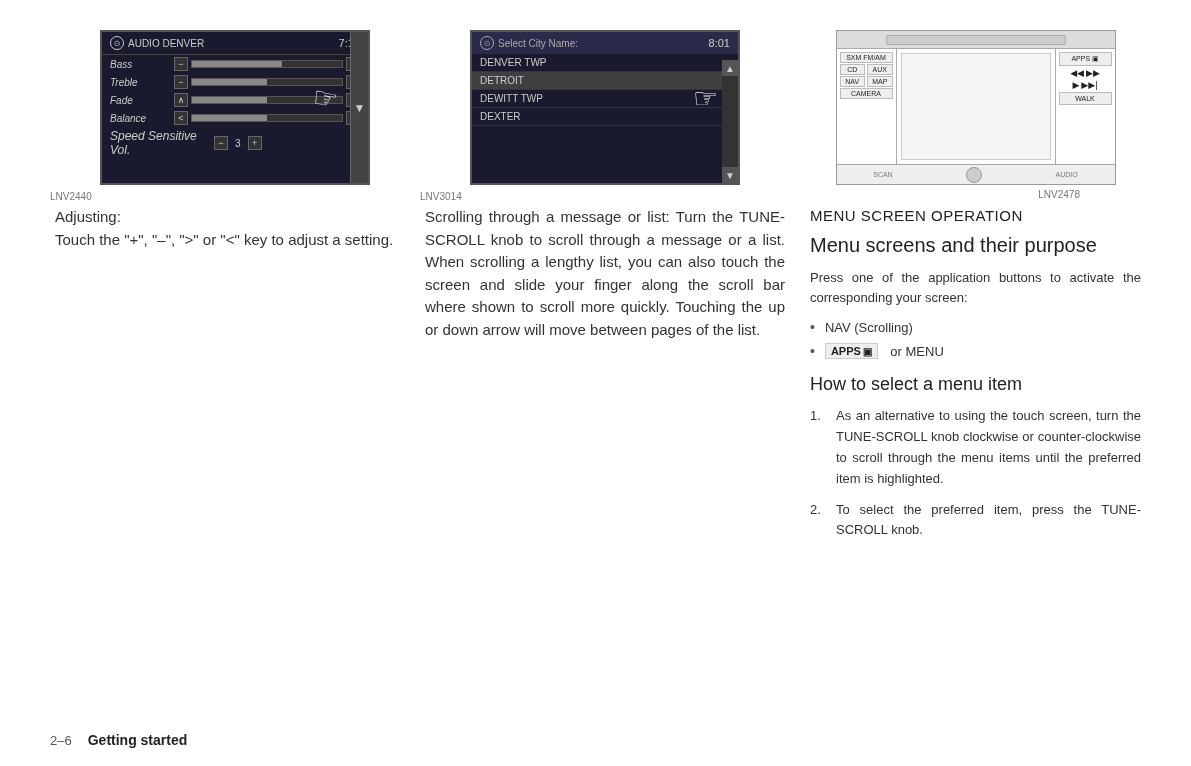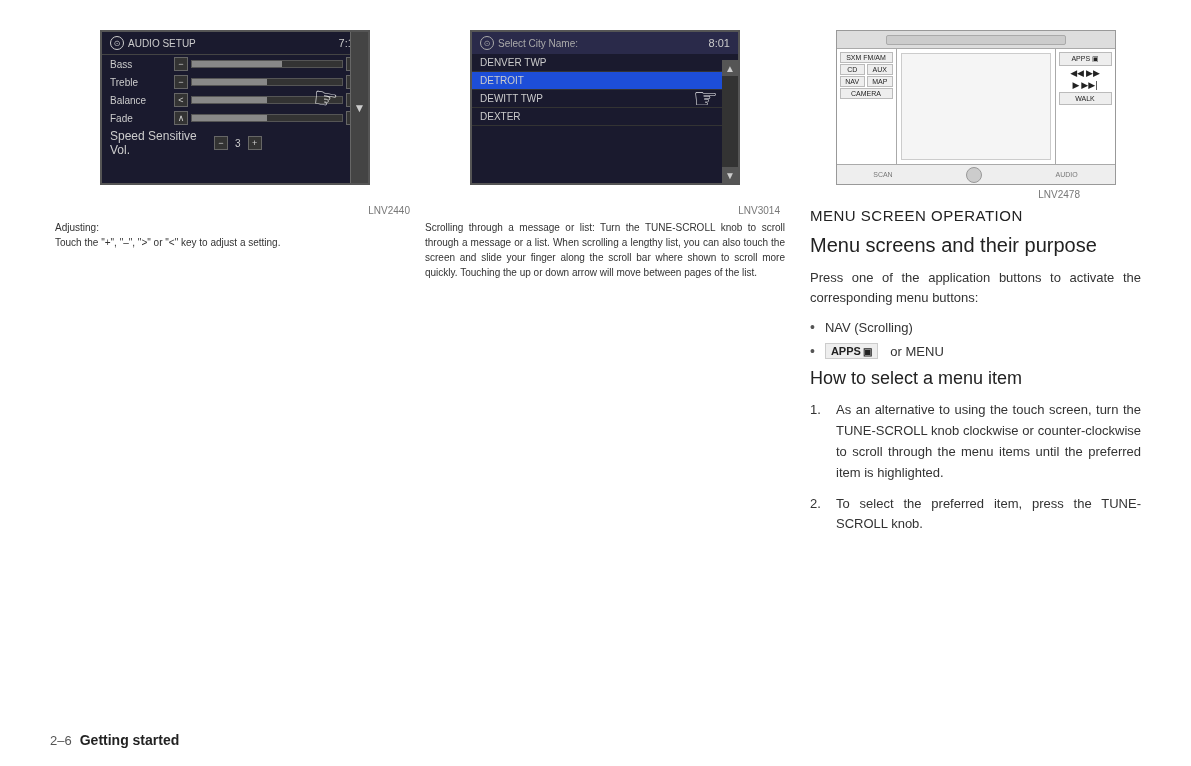--- a/index.html
+++ b/index.html
@@ -105,20 +105,21 @@
       align-items: center;
       padding: 2px 8px;
       color: #ccc;
       font-size: 10px;
       gap: 4px;
     }
 
     .audio-row-label {
       width: 60px;
       color: #ccc;
+      font-style: italic;
     }
 
     .audio-row-controls {
       display: flex;
       align-items: center;
       gap: 3px;
       flex: 1;
     }
 
     .ctrl-btn {
@@ -218,21 +219,21 @@
       padding: 3px 8px;
       color: #ccc;
       font-size: 10px;
       border-bottom: 1px solid #333;
       display: flex;
       align-items: center;
       justify-content: space-between;
     }
 
     .city-list-item.selected {
-      background: #1d4ed8;
+      background: #404040;
     }
 
     .city-scrollbar {
       position: absolute;
       right: 0;
       top: 28px;
       bottom: 0;
       width: 16px;
       background: #333;
       display: flex;
@@ -361,29 +362,29 @@
       height: 16px;
       border-radius: 50%;
       background: #ccc;
       border: 1px solid #999;
     }
 
     
     .caption-id {
       font-size: 10px;
       color: #777;
-      margin-top: 20px;
+      margin-top: 6px;
       margin-bottom: 4px;
-      text-align: right;
+      text-align: left;
       width: 100%;
       padding-right: 10px;
     }
 
     .caption-text {
-      font-size: 10px;
+      font-size: 15px;
       color: #333;
       line-height: 1.5;
       text-align: justify;
       padding: 0 5px;
       width: 100%;
     }
 
     
     .section-title {
       font-size: 15px;
@@ -435,20 +436,21 @@
 
     .apps-icon-small {
       font-size: 10px;
     }
 
     .section-subtitle2 {
       font-size: 18px;
       font-weight: 300;
       color: #222;
       margin-bottom: 10px;
+      margin-top: 6px;
       line-height: 1.3;
     }
 
     .numbered-item {
       display: flex;
       gap: 8px;
       margin-bottom: 10px;
       font-size: 13px;
       color: #333;
       line-height: 1.6;
@@ -460,21 +462,21 @@
       min-width: 18px;
     }
 
     
     .footer {
       position: absolute;
       bottom: 18px;
       left: 50px;
       display: flex;
       align-items: baseline;
-      gap: 8px;
+      gap: 16px;
     }
 
     .footer-page {
       font-size: 13px;
       color: #555;
     }
 
     .footer-title {
       font-size: 14px;
       font-weight: bold;
@@ -493,21 +495,21 @@
 <div class="page-container">
   <div class="top-section">
 
     <div class="col1">
       <div class="audio-wrapper">
 
         <div class="audio-screen">
           <div class="audio-header">
             <div class="audio-header-left">
               <div class="audio-header-icon">⊙</div>
-              <span>AUDIO SETUP</span>
+              <span>AUDIO DENVER</span>
             </div>
             <span class="audio-time">7:19</span>
           </div>
 
           <div class="audio-row">
             <span class="audio-row-label">Bass</span>
             <div class="audio-row-controls">
               <div class="ctrl-btn">−</div>
               <div class="slider-bar">
                 <div class="slider-fill" style="width:60%"></div>
@@ -521,38 +523,38 @@
             <div class="audio-row-controls">
               <div class="ctrl-btn">−</div>
               <div class="slider-bar">
                 <div class="slider-fill" style="width:50%"></div>
               </div>
               <div class="ctrl-btn">+</div>
             </div>
           </div>
 
           <div class="audio-row">
+            <span class="audio-row-label">Fade</span>
+            <div class="audio-row-controls">
+              <div class="ctrl-btn">∧</div>
+              <div class="slider-bar">
+                <div class="slider-fill" style="width:50%"></div>
+              </div>
+              <div class="ctrl-btn">∨</div>
+            </div>
+          </div>
+
+          <div class="audio-row">
             <span class="audio-row-label">Balance</span>
             <div class="audio-row-controls">
               <div class="ctrl-btn">&lt;</div>
               <div class="slider-bar">
                 <div class="slider-fill" style="width:50%"></div>
               </div>
               <div class="ctrl-btn">&gt;</div>
-            </div>
-          </div>
-
-          <div class="audio-row">
-            <span class="audio-row-label">Fade</span>
-            <div class="audio-row-controls">
-              <div class="ctrl-btn">∧</div>
-              <div class="slider-bar">
-                <div class="slider-fill" style="width:50%"></div>
-              </div>
-              <div class="ctrl-btn">∨</div>
             </div>
           </div>
 
           <div class="audio-row" style="padding-right:22px;">
             <span class="audio-row-label" style="width:100px;font-size:12px;">Speed Sensitive Vol.</span>
             <div class="audio-row-controls">
               <div class="ctrl-btn">−</div>
               <span style="font-size:10px;color:#ccc;padding:0 4px;">3</span>
               <div class="ctrl-btn">+</div>
             </div>
@@ -646,21 +648,21 @@
             <div class="radio-knob"></div>
             <div style="font-size:7px;color:#777;">AUDIO</div>
           </div>
         </div>
       </div>
 
       <div class="caption-id" style="width:280px;text-align:right;margin:4px 0 6px 0;">LNV2478</div>
 
       <div class="section-title">MENU SCREEN OPERATION</div>
       <div class="section-subtitle">Menu screens and their purpose</div>
-      <div class="section-body">Press one of the application buttons to activate the corresponding menu buttons:</div>
+      <div class="section-body">Press one of the application buttons to activate the corresponding your screen:</div>
 
       <div class="bullet-item">
         <span style="font-size:14px;color:#555;margin-right:2px;">•</span>
         <span>NAV (Scrolling)</span>
       </div>
 
       <div class="bullet-item">
         <span style="font-size:14px;color:#555;margin-right:2px;">•</span>
         <span class="apps-badge">
           <span>APPS</span>

